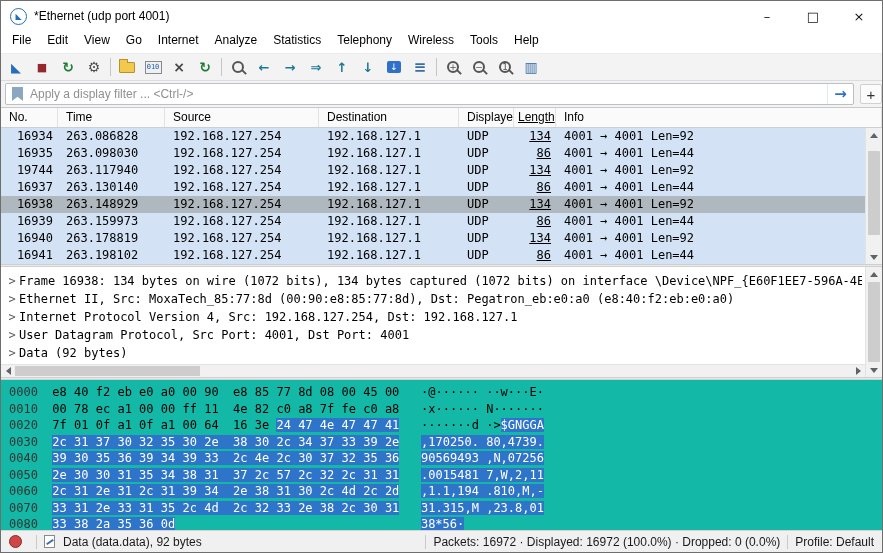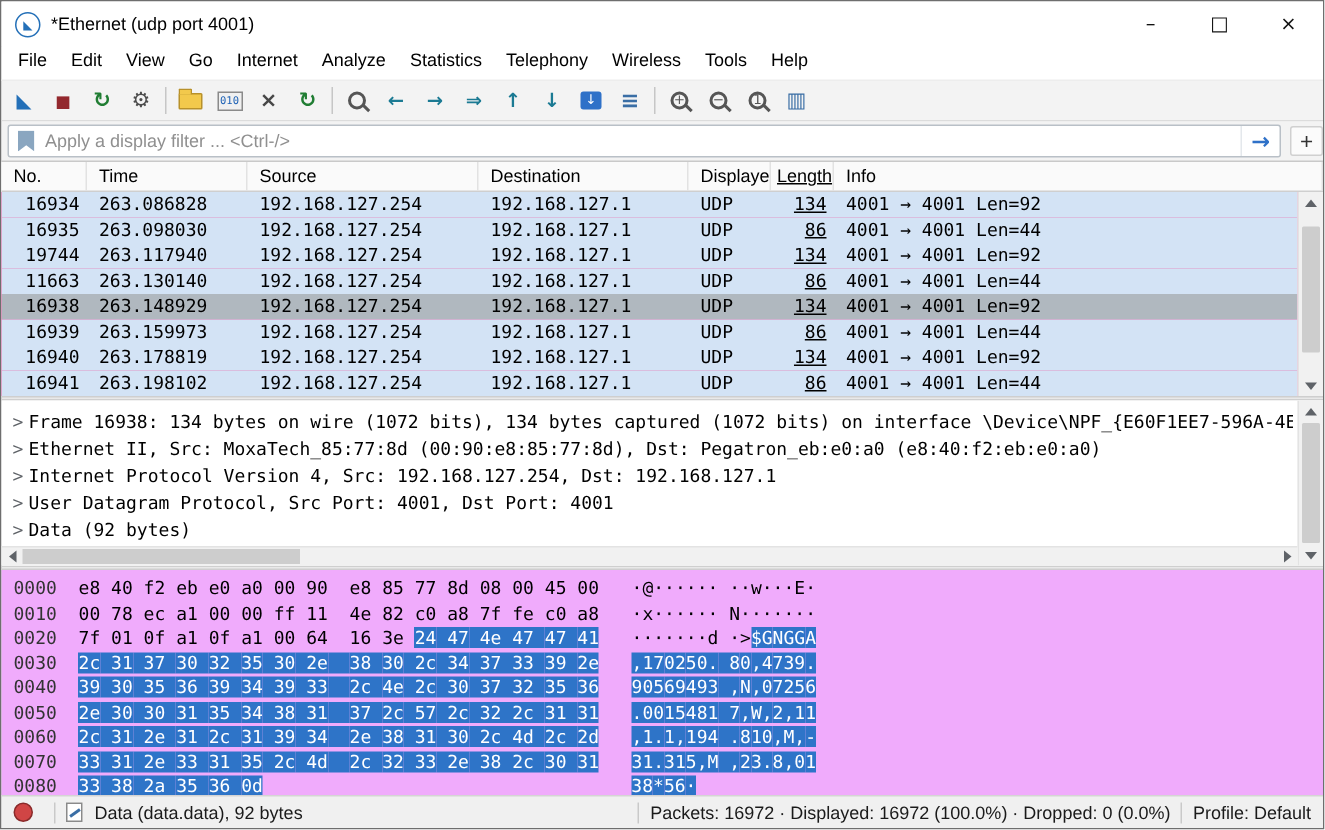--- a/index.html
+++ b/index.html
@@ -56,21 +56,21 @@
                color:var(--accent-blue,#2f71c8); font-weight:bold; font-size:15px; border-left:1px solid #e4e8ec;
                font-family:"DejaVu Sans", sans-serif; }
   .plus-btn { width:22px; height:20px; margin-left:6px; display:flex; align-items:center; justify-content:center;
               font-size:15px; color:#333; border:1px solid #d0d0d0; border-radius:2px; background:#fbfbfb; }
 
   
   .packet-pane { flex:0 0 154px; display:flex; flex-direction:column; background:#fff; }
   .pgrid { display:grid; grid-template-columns:57px 107px 154px 140px 55px 42px 1fr; }
   .phead { flex:0 0 20px; line-height:19px; background:#fafafa; border-bottom:1px solid #cfcfcf; }
   .phc { padding-left:8px; border-right:1px solid #e2e2e2; white-space:nowrap; overflow:hidden; font-size:12px; }
-  .pbody-wrap { position:relative; flex:1; overflow:hidden; background:#ec4899; }
+  .pbody-wrap { position:relative; flex:1; overflow:hidden; background:#3b82f6; }
   .pbody { width:calc(100% - 17px); font-family:"DejaVu Sans Mono", monospace; font-size:12px; }
   .prow { height:17px; line-height:17px; background:var(--udp-row,#d3e3f5); }
   .prow.sel { background:var(--selected-row,#b0b8bf); }
   .pc { padding-left:8px; white-space:nowrap; overflow:hidden; }
   .pc-no  { text-align:right; padding-left:0; padding-right:5px; }
   .pc-len { text-align:right; padding-left:0; padding-right:5px;text-decoration:underline; }
   .phc.pc-no { text-align:left; padding-left:8px; }
   .phc.pc-len { text-align:left; padding-left:4px; padding-right:0; }
 
   
@@ -93,21 +93,21 @@
   .splitter { flex:0 0 3px; background:#e9e9e9; border-top:1px solid #cfcfcf; border-bottom:1px solid #cfcfcf; }
 
   
   .details-pane { flex:0 0 110px; position:relative; background:#fff; overflow:hidden; }
   .dlines { padding:5px 20px 0 4px; }
   .dline { height:18px; line-height:18px; white-space:nowrap; overflow:hidden;
            font-family:"DejaVu Sans Mono", monospace; font-size:12px; }
   .darrow { display:inline-block; width:14px; color:#5f6368; text-align:center; }
 
   
-  .hex-pane { flex:1 1 auto; background:#f0abfc; overflow:hidden; padding:4px 0 0 8px; }
+  .hex-pane { flex:1 1 auto; background:#14b8a6; overflow:hidden; padding:4px 0 0 8px; }
   .hexrow { white-space:pre; font-family:"DejaVu Sans Mono", monospace; font-size:12px; line-height:16.5px; }
   .hoff { color:#333; }
   .hl { background:var(--hex-selection,#2e74c8); color:#fff; }
 
   
   .statusbar { flex:0 0 22px; display:flex; align-items:center; background:#f0f0f0; border-top:1px solid #d4d4d4;
                padding:0 8px; font-size:12px; color:#1a1a1a; }
   .expert-dot { width:13px; height:13px; border-radius:50%; background:#d04545; border:1px solid #8a2a2a; margin-right:7px; }
   .sb-vr { width:1px; height:14px; background:#c9c9c9; margin:0 7px; }
   .note-ic { width:11px; height:13px; background:#fff; border:1px solid #8a8a8a; position:relative; margin-right:8px; }
@@ -251,21 +251,21 @@
           <div class="prow pgrid">
             <div class="pc pc-no">19744</div>
             <div class="pc pc-time">263.117940</div>
             <div class="pc pc-src">192.168.127.254</div>
             <div class="pc pc-dst">192.168.127.1</div>
             <div class="pc pc-proto">UDP</div>
             <div class="pc pc-len">134</div>
             <div class="pc pc-info">4001 → 4001 Len=92</div>
           </div>
           <div class="prow pgrid">
-            <div class="pc pc-no">11663</div>
+            <div class="pc pc-no">16937</div>
             <div class="pc pc-time">263.130140</div>
             <div class="pc pc-src">192.168.127.254</div>
             <div class="pc pc-dst">192.168.127.1</div>
             <div class="pc pc-proto">UDP</div>
             <div class="pc pc-len">86</div>
             <div class="pc pc-info">4001 → 4001 Len=44</div>
           </div>
           <div class="prow pgrid sel">
             <div class="pc pc-no">16938</div>
             <div class="pc pc-time">263.148929</div>

